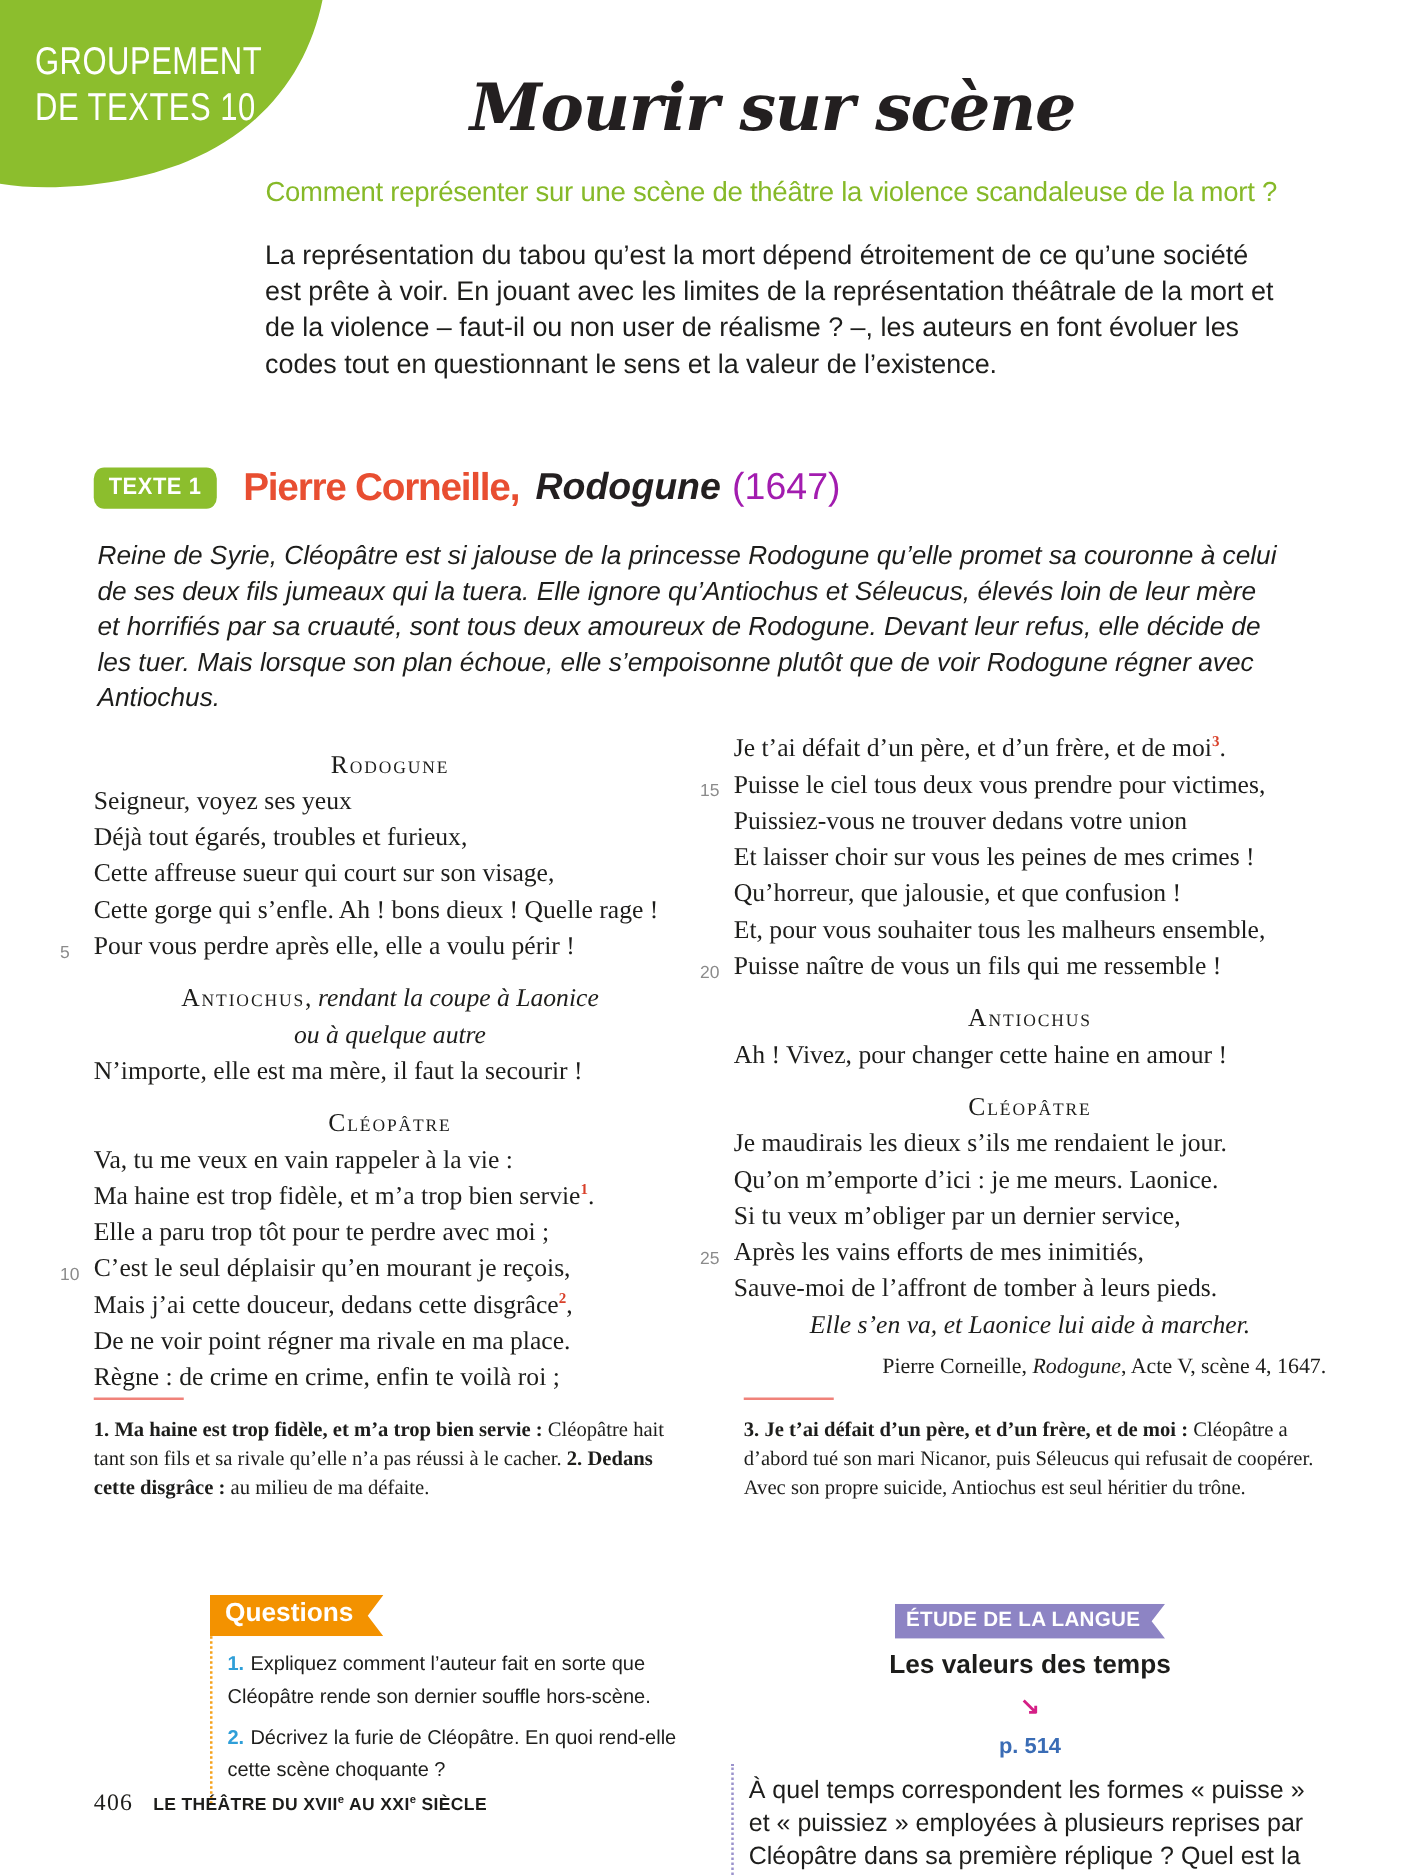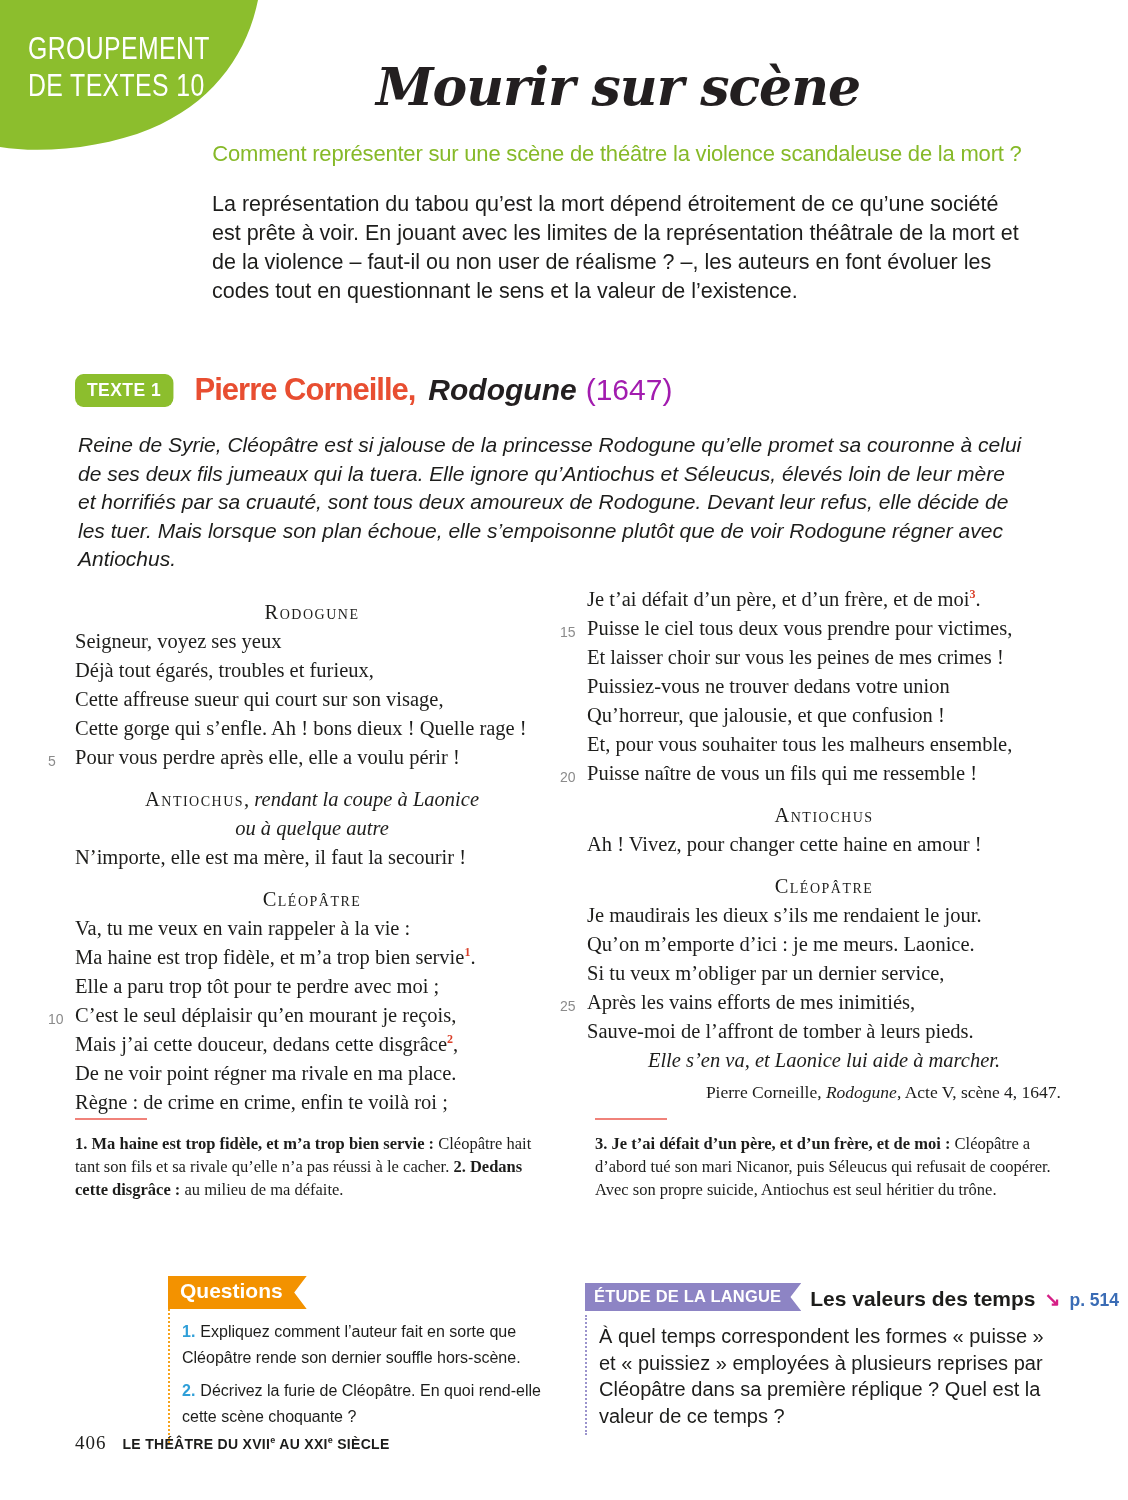--- a/index.html
+++ b/index.html
@@ -57,21 +57,21 @@
   
   .questions{position:absolute;top:1276px;left:168px;width:396px;}
   .q-ribbon{display:inline-block;background:#f39200;color:#fff;font-weight:700;font-size:21px;
             padding:3px 24px 6px 12px;clip-path:polygon(0 0,100% 0,91% 50%,100% 100%,0 100%);}
   .q-body{border-left:2px dotted #f6a31d;padding:10px 0 6px 12px;}
   .q-item{font-size:16px;line-height:26px;margin-bottom:7px;}
   .q-num{color:#2f9fd8;font-weight:700;margin-right:5px;}
 
   
   .etude{position:absolute;top:1283px;left:585px;width:478px;}
-  .e-head{display:flex;align-items:flex-end;gap:9px;white-space:nowrap;}
+  .e-head{display:flex;align-items:center;gap:9px;white-space:nowrap;flex-direction:column;}
   .e-ribbon{display:inline-block;background:#8d84c4;color:#fff;font-weight:700;font-size:16.5px;
             letter-spacing:.2px;padding:4px 20px 5px 9px;
             clip-path:polygon(0 0,100% 0,95% 50%,100% 100%,0 100%);}
   .e-title{font-weight:700;font-size:21px;color:#1d1d1b;}
   .e-arrow{color:#d51f86;font-weight:700;font-size:19px;}
   .e-page{color:#3a6cb5;font-weight:700;font-size:17.5px;}
   .e-body{border-left:2px dotted #9b93cc;padding:8px 0 6px 12px;margin-top:4px;
           font-size:20px;line-height:26.5px;}
 
   
@@ -123,22 +123,22 @@
         <div class="verse"><span>Ma haine est trop fidèle, et m’a trop bien servie</span><sup class="ref">1</sup><span>.</span></div>
         <div class="verse"><span>Elle a paru trop tôt pour te perdre avec moi ;</span></div>
         <div class="verse"><span class="lnum">10</span><span>C’est le seul déplaisir qu’en mourant je reçois,</span></div>
         <div class="verse"><span>Mais j’ai cette douceur, dedans cette disgrâce</span><sup class="ref">2</sup><span>,</span></div>
         <div class="verse"><span>De ne voir point régner ma rivale en ma place.</span></div>
         <div class="verse"><span>Règne : de crime en crime, enfin te voilà roi ;</span></div>
       </div>
     <div class="col" id="play-right">
         <div class="verse"><span>Je t’ai défait d’un père, et d’un frère, et de moi</span><sup class="ref">3</sup><span>.</span></div>
         <div class="verse"><span class="lnum">15</span><span>Puisse le ciel tous deux vous prendre pour victimes,</span></div>
+        <div class="verse"><span>Puissiez-vous ne trouver dedans votre union</span></div>
         <div class="verse"><span>Et laisser choir sur vous les peines de mes crimes !</span></div>
-        <div class="verse"><span>Puissiez-vous ne trouver dedans votre union</span></div>
         <div class="verse"><span>Qu’horreur, que jalousie, et que confusion !</span></div>
         <div class="verse"><span>Et, pour vous souhaiter tous les malheurs ensemble,</span></div>
         <div class="verse"><span class="lnum">20</span><span>Puisse naître de vous un fils qui me ressemble !</span></div>
         <div class="speaker"><span class="sc">Antiochus</span></div>
         <div class="verse"><span>Ah ! Vivez, pour changer cette haine en amour !</span></div>
         <div class="speaker"><span class="sc">Cléopâtre</span></div>
         <div class="verse"><span>Je maudirais les dieux s’ils me rendaient le jour.</span></div>
         <div class="verse"><span>Qu’on m’emporte d’ici : je me meurs. Laonice.</span></div>
         <div class="verse"><span>Si tu veux m’obliger par un dernier service,</span></div>
         <div class="verse"><span class="lnum">25</span><span>Après les vains efforts de mes inimitiés,</span></div>

